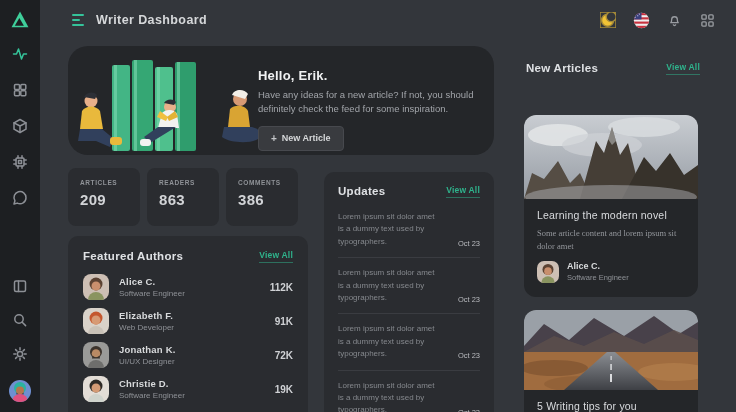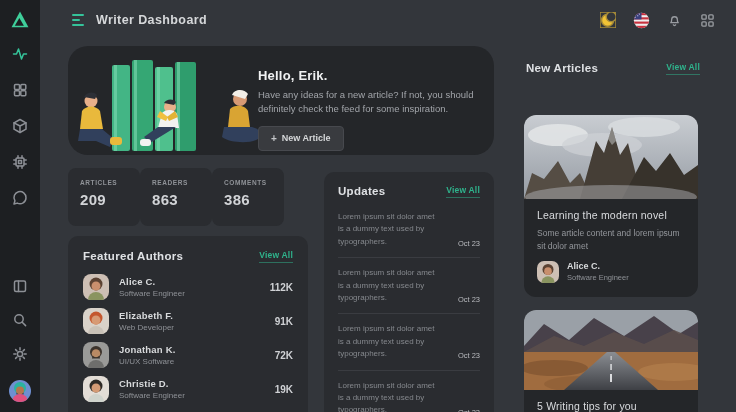--- a/index.html
+++ b/index.html
@@ -39,21 +39,21 @@
   .hero-illo{position:absolute;left:6px;bottom:0;width:208px;height:100px;}
   .hero-text{position:absolute;left:190px;top:22px;width:220px;}
   .hero-greeting{font-size:13px;font-weight:700;color:#f0f1f2;letter-spacing:.2px;}
   .hero-msg{margin-top:5px;font-size:9.5px;line-height:1.45;color:#a2a5aa;}
   .hero-btn{margin-top:10px;display:inline-flex;align-items:center;gap:5px;background:#393b3f;
             border:1px solid #47494e;border-radius:4px;padding:6px 12px;cursor:pointer;
             font-size:9px;font-weight:600;color:#d6d8da;}
   .hero-btn .plus{font-size:10px;color:#c4c6c9;}
 
   
-  .stats{position:absolute;left:68px;top:168px;display:flex;gap:0;justify-content:space-between;}
+  .stats{position:absolute;left:68px;top:168px;display:flex;gap:7px;justify-content:space-between;}
   .stat-card{width:72px;height:58px;background:#2a2c30;border-radius:8px;padding:11px 12px;}
   .stat-label{font-size:6.5px;font-weight:700;letter-spacing:.6px;color:#8f9297;}
   .stat-value{margin-top:5px;font-size:15px;font-weight:700;color:#d2d4d7;letter-spacing:.3px;}
 
   
   .authors{left:68px;top:236px;width:240px;height:196px;padding:14px 15px;}
   .author-list{margin-top:11px;}
   .author-row{display:flex;align-items:center;margin-bottom:8px;cursor:pointer;}
   .avatar{width:26px;height:26px;border-radius:8px;overflow:hidden;flex:0 0 auto;}
   .author-meta{margin-left:10px;}
@@ -74,21 +74,21 @@
   .pills{position:absolute;left:526px;top:86px;display:flex;gap:8px;}
   .pill{border-radius:11px;padding:5px 12px;font-size:8px;font-weight:700;cursor:pointer;}
   .pill.active{background:#1fa97e;color:#ffffff;}
   .pill.idle{background:#393b3f;color:#a4a7ab;}
   .article-card{position:absolute;left:524px;width:174px;background:#242629;border-radius:12px;overflow:hidden;cursor:pointer;}
   .article-card.first{top:115px;height:182px;}
   .article-card.second{top:310px;height:150px;}
   .article-img{display:block;width:174px;}
   .article-body{padding:10px 13px 11px 13px;}
   .article-title{font-size:10.5px;font-weight:400;color:#d9dbde;letter-spacing:.2px;}
-  .article-excerpt{margin-top:6px;font-size:8.5px;line-height:1.5;color:#94979c;}
+  .article-excerpt{margin-top:6px;font-size:8.5px;line-height:1.5;color:#94979c;font-family:Liberation Serif, serif;}
   .article-author{margin-top:8px;display:flex;align-items:center;}
   .avatar.small{width:22px;height:22px;border-radius:7px;}
   .aa-meta{margin-left:8px;}
   .aa-name{font-size:9px;font-weight:600;color:#d8dadc;}
   .aa-role{font-size:7.5px;color:#8f9297;margin-top:2px;}
 </style>
 </head>
 <body>
 
 <div class="app">
@@ -319,21 +319,21 @@
           <svg viewBox="0 0 26 26" width="26" height="26">
               <rect width="26" height="26" fill="#9a9a98"></rect>
               <circle cx="13" cy="10" r="6" fill="#3c332c"></circle>
               <circle cx="13" cy="11.5" r="4.3" fill="#b98a64"></circle>
               <path d="M9.5 13.5a4.5 4.5 0 0 0 7 0l.5 3h-8z" fill="#3c332c"></path>
               <path d="M5 26a8 8 0 0 1 16 0z" fill="#6e6e6c"></path>
             </svg>
         </div>
         <div class="author-meta">
           <div class="author-name">Jonathan K.</div>
-          <div class="author-role">UI/UX Software</div>
+          <div class="author-role">UI/UX Designer</div>
         </div>
         <div class="author-count">72K</div>
       </div>
       <div class="author-row">
         <div class="avatar">
           <svg viewBox="0 0 26 26" width="26" height="26">
               <rect width="26" height="26" fill="#e3ddd6"></rect>
               <circle cx="13" cy="10" r="6.5" fill="#2f2a26"></circle>
               <circle cx="13" cy="12" r="4.5" fill="#d49a74"></circle>
               <path d="M5 26a8 8 0 0 1 16 0z" fill="#cfd3cc"></path>

